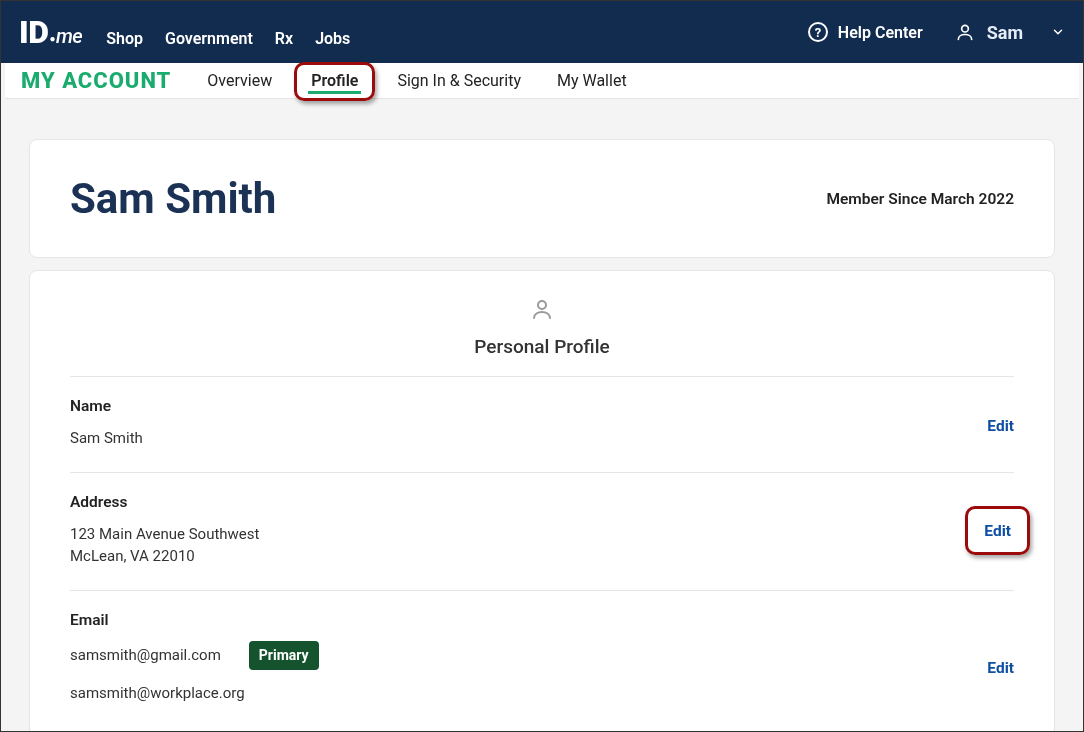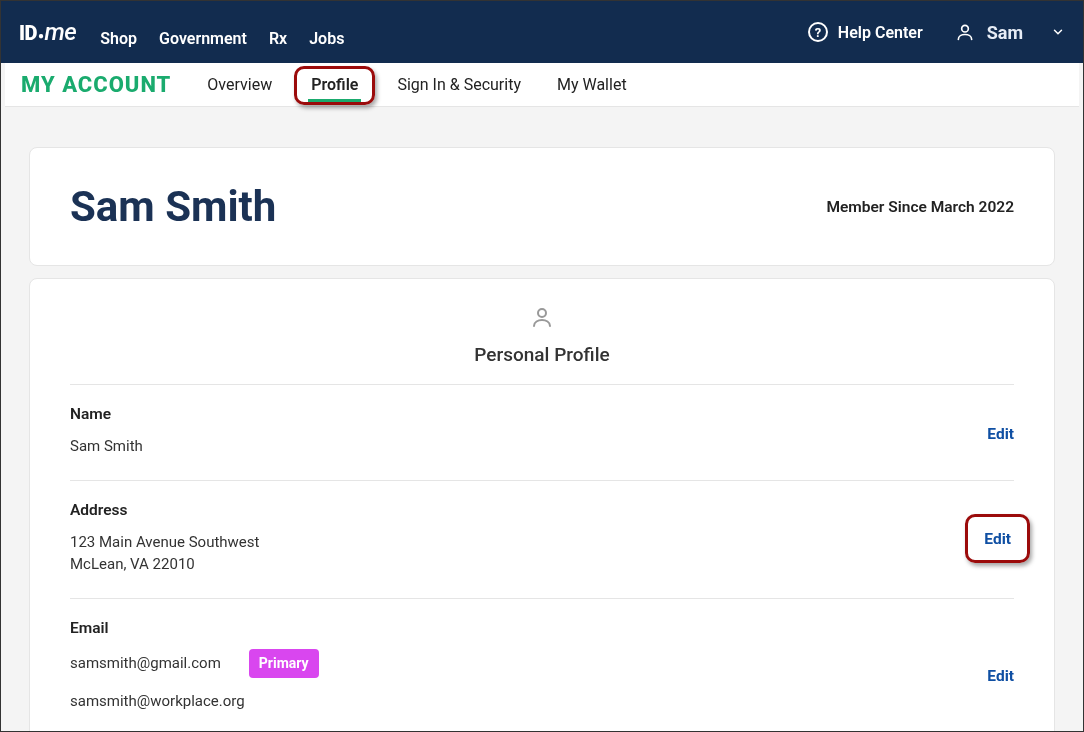--- a/index.html
+++ b/index.html
@@ -1,33 +1,33 @@
 <!DOCTYPE html>
 <html><head>
   <meta charset="utf-8">
   <style>
     * { margin: 0; padding: 0; box-sizing: border-box; font-family: -apple-system, BlinkMacSystemFont, "Segoe UI", Roboto, Helvetica, Arial, sans-serif; }
     body { background: #f4f4f4; width: 1084px; height: 732px; overflow: hidden; border: 1px solid #333; }
     
     .top-nav { background: #122c4f; height: 62px; display: flex; align-items: center; padding: 0 18px 0 18px; color: #fff; }
     .logo { font-weight: bold; font-size: 22px; letter-spacing: -0.5px; margin-right: 24px; display:flex; align-items:baseline; }
-    .logo .id { font-size: 20px; font-weight: 900; }
+    .logo .id { font-size: 32px; font-weight: 900; }
     .logo .dot { font-size: 10px; margin: 0 1px; position: relative; top:-1px; }
-    .logo .me { font-style: italic; font-size: 24px; font-weight:500;text-align:right; }
+    .logo .me { font-style: italic; font-size: 20px; font-weight:500;text-align:right; }
     .top-nav-links { display: flex; gap: 22px; margin-top: 13px; }
     .top-nav-link { color: #fff; font-size: 16px; font-weight: 600; cursor: pointer; }
     .top-nav-spacer { flex: 1; }
     .help-center { display: flex; align-items: center; gap: 10px; font-weight: 600; font-size: 16px; cursor: pointer; margin-right: 32px; }
     .help-icon { width: 20px; height: 20px; border: 2px solid #fff; border-radius: 50%; display: flex; align-items: center; justify-content: center; font-size: 13px; font-weight:700; }
     .user-area { display: flex; align-items: center; gap: 12px; cursor: pointer; }
     .user-icon { width: 20px; height: 20px; }
     .user-name { font-weight: 700; font-size: 18px; color: #e6ecf5; }
     .chevron { width: 14px; height: 14px; margin-left: 16px; }
     
-    .sub-nav { background: #fff; height: 44px; display: flex; align-items: center; padding-left: 16px; border-bottom: 1px solid #e5e5e5; margin: 0 4px; }
+    .sub-nav { background: #fff; height: 36px; display: flex; align-items: center; padding-left: 16px; border-bottom: 1px solid #e5e5e5; margin: 0 4px; }
     .my-account { color: #1aab6e; font-weight: 800; font-size: 22px; letter-spacing: 1px; margin-right: 36px; }
     .tabs { display: flex; gap: 36px; align-items: center; height: 100%; }
     .tab { font-size: 16px; color: #222; cursor: pointer; height: 100%; display: flex; align-items: center; position: relative; font-weight: 400; }
     .tab.active { font-weight: 600; }
     .tab.active::after { content: ""; position: absolute; bottom: 4px; left: 0; right: 0; height: 3px; background: #1aab6e; }
     .tab-highlight { border: 3px solid #9b0b0b; border-radius: 10px; padding: 6px 14px 8px 14px; margin: -6px -14px -8px -14px; box-shadow: 2px 3px 4px rgba(0,0,0,0.35); }
     
     .page { padding: 40px 28px 0 28px; }
     
     .card { background: #fff; border: 1px solid #e5e5e5; border-radius: 8px; padding: 0; margin-bottom: 12px; }
@@ -43,21 +43,21 @@
     .field-row { padding: 20px 0 22px 0; border-bottom: 1px solid #e5e5e5; display: flex; justify-content: space-between; align-items: center; }
     .field-row:last-child { border-bottom: none; padding-bottom: 4px; }
     .field-content { flex: 1; }
     .field-label { font-size: 15.5px; font-weight: 600; color: #222; margin-bottom: 12px; }
     .field-value { font-size: 15px; color: #333; line-height: 1.5; }
     .edit-link { color: #0f4fa3; font-weight: 700; font-size: 15.5px; cursor: pointer; margin-top: 6px; }
     .edit-highlight { border: 3px solid #9b0b0b; border-radius: 10px; padding: 12px 16px; margin: -12px -16px; box-shadow: 2px 3px 4px rgba(0,0,0,0.35); }
     
     .email-row { display: flex; align-items: center; gap: 28px; margin-bottom: 12px; }
     .email-row:last-child { margin-bottom: 0; }
-    .badge { background: #d946ef; color: #fff; font-weight: 700; font-size: 14px; padding: 4px 10px; border-radius: 4px; }
+    .badge { background: #14532d; color: #fff; font-weight: 700; font-size: 14px; padding: 4px 10px; border-radius: 4px; }
   </style>
 </head>
 <body>
 
 <div class="top-nav">
   <div class="logo">
     <span class="id">ID</span>
       <span class="dot">●</span>
       <span class="me">me</span>
   </div>

